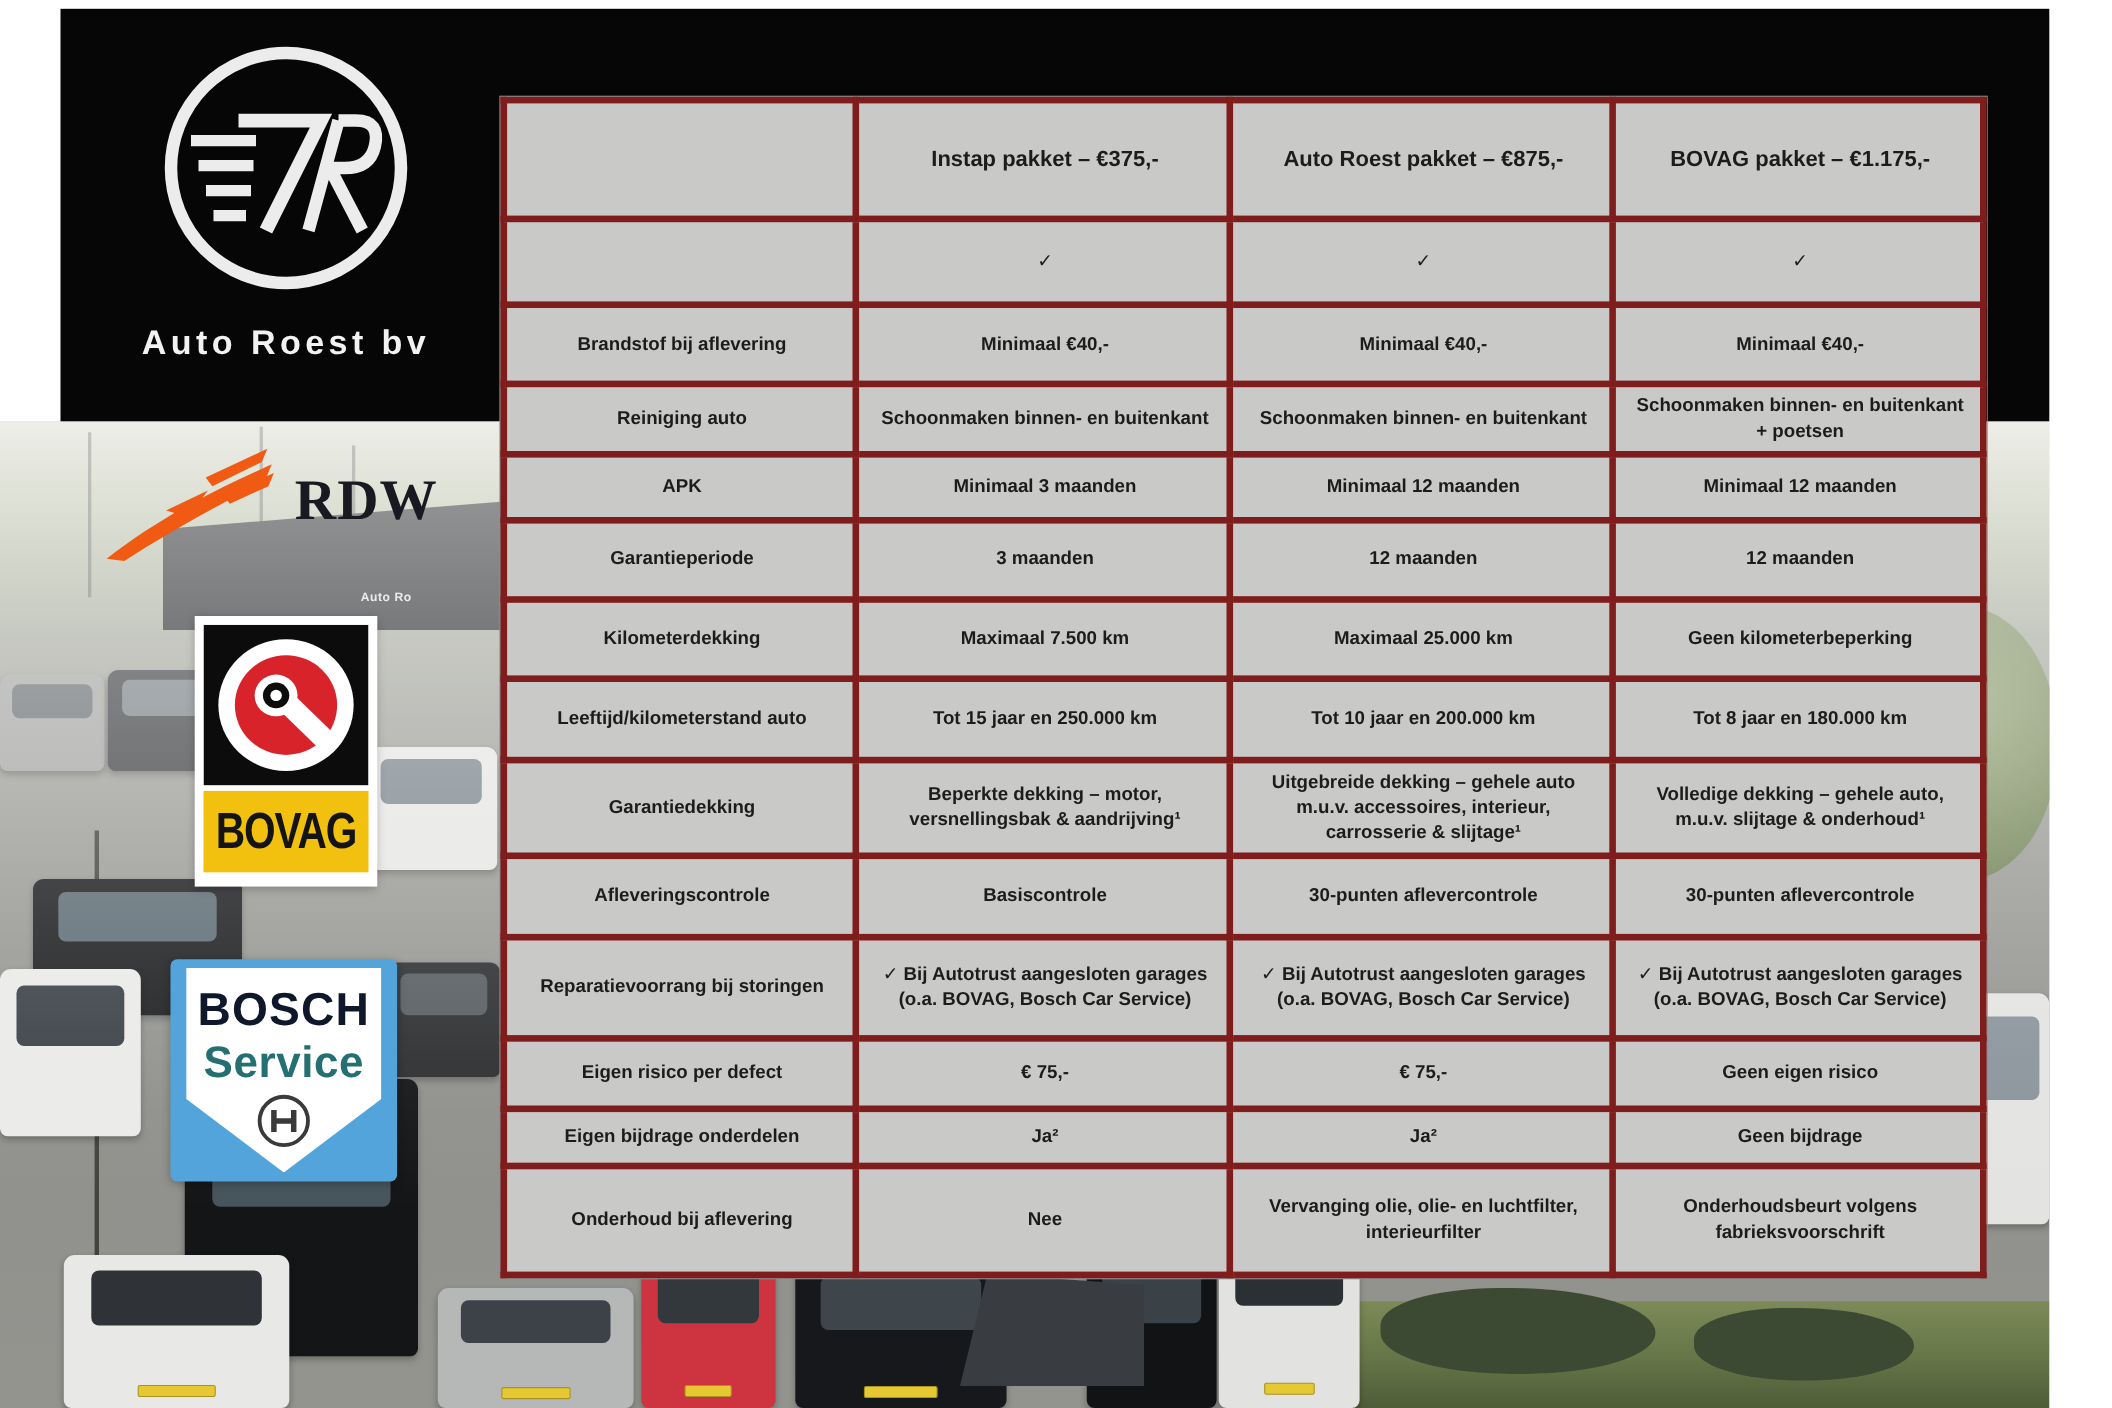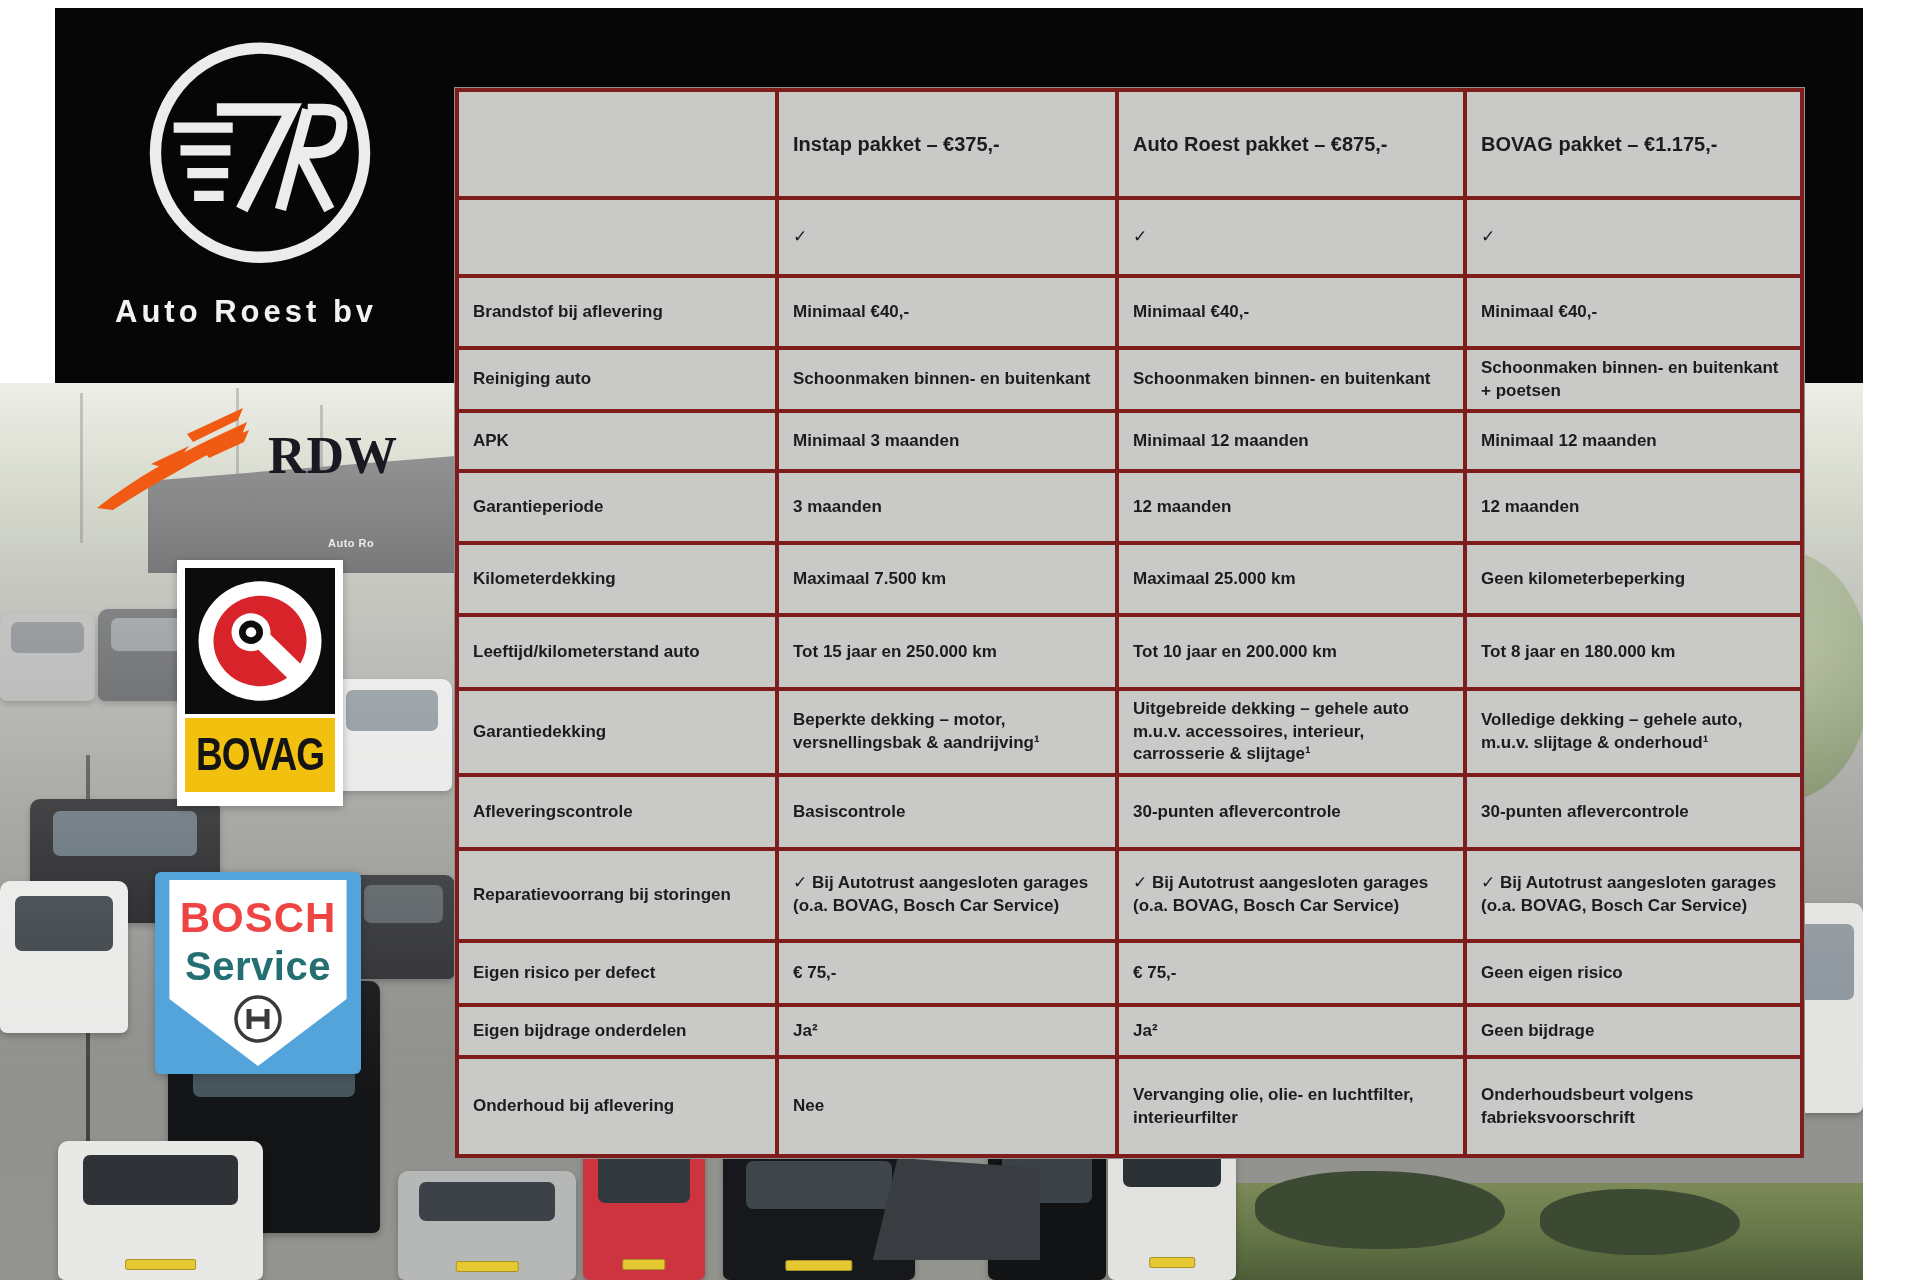--- a/index.html
+++ b/index.html
@@ -32,21 +32,21 @@
   .tree{background:radial-gradient(circle at 50% 40%, #9aa87e 0%, #7e8f63 60%, #6c7d55 100%);border-radius:48%;}
   .pole{background:#7d7f76;}
   .car{position:absolute;border-radius:10px 10px 7px 7px;box-shadow:0 3px 6px rgba(0,0,0,.25);}
   .car .win{position:absolute;left:12%;right:12%;top:10%;height:36%;border-radius:7px;}
   .car .plate{position:absolute;left:50%;transform:translateX(-50%);bottom:7%;width:34%;height:9px;background:#e6c832;border-radius:2px;border:1px solid #a89322;}
   .canopy{box-shadow:0 3px 6px rgba(0,0,0,.3);}
   
   .band{
     position:absolute;left:55px;top:8px;width:1808px;height:375px;background:#060606;
   }
-  .brand{position:absolute;left:60px;top:22px;width:290px;text-align:left;}
+  .brand{position:absolute;left:60px;top:22px;width:290px;text-align:center;}
   .brand svg{display:block;margin:0 auto;}
   .brand-name{
     margin-top:14px;color:#f2f2f2;font-size:31px;font-weight:700;letter-spacing:4px;white-space:nowrap;
   }
   
   .rdw{position:absolute;left:90px;top:398px;width:320px;height:120px;}
   .rdw svg{position:absolute;left:0;top:8px;}
   .rdw-text{
     position:absolute;left:178px;top:28px;font-family:"Liberation Serif","DejaVu Serif",serif;
     font-size:52px;font-weight:700;color:#191921;letter-spacing:1px;
@@ -64,32 +64,32 @@
   }
   .bosch{
     position:absolute;left:155px;top:872px;width:206px;height:202px;background:#53a4db;
     border-radius:6px;overflow:hidden;box-shadow:0 2px 8px rgba(0,0,0,.25);
   }
   .bosch-shield{
     position:absolute;left:7%;right:7%;top:4%;bottom:4%;background:#ffffff;
     clip-path:polygon(0 0,100% 0,100% 64%,50% 100%,0 64%);
     display:flex;flex-direction:column;align-items:center;
   }
-  .bosch-l1{margin-top:14px;font-size:42px;font-weight:700;color:#ef4444;letter-spacing:1px;}
+  .bosch-l1{margin-top:14px;font-size:42px;font-weight:700;color:#0f172a;letter-spacing:1px;}
   .bosch-l2{margin-top:2px;font-size:40px;font-weight:700;color:#236f72;letter-spacing:.5px;}
   .bosch-emblem{margin-top:4px;}
   
   table.pkg{
     position:absolute;left:455px;top:88px;width:1345px;
     border-collapse:collapse;table-layout:fixed;
     border-top:4px solid #cfc7d6;
   }
   table.pkg th,table.pkg td{
-    background:#c9c9c7;border:4px solid #7f1d1d;
-    vertical-align:middle;text-align:left;padding:6px 10px 6px 14px;
+    background:#c9c9c7;border:6px solid #7f1d1d;
+    vertical-align:middle;text-align:center;padding:6px 10px 6px 14px;
     color:#1c1c1c;word-wrap:break-word;
   }
   table.pkg th{font-size:20px;font-weight:700;}
   table.pkg td{font-size:17px;font-weight:700;line-height:1.35;}
   table.pkg .rowlabel{font-size:17px;}
   table.pkg{box-shadow:0 0 0 1px #8f8f90;}
 </style>
 </head>
 <body>
 

